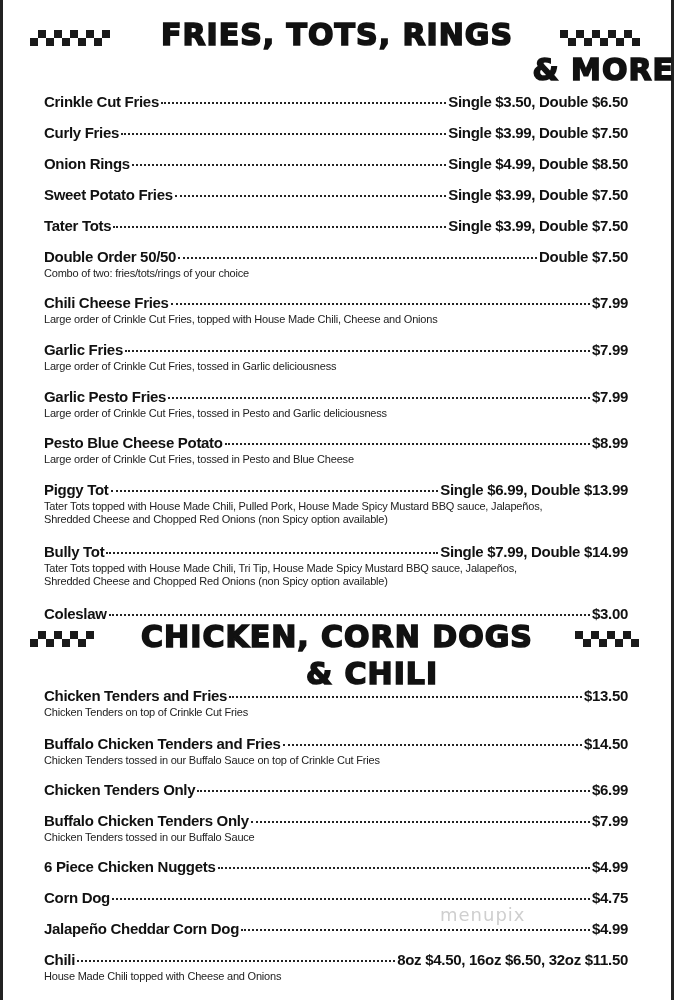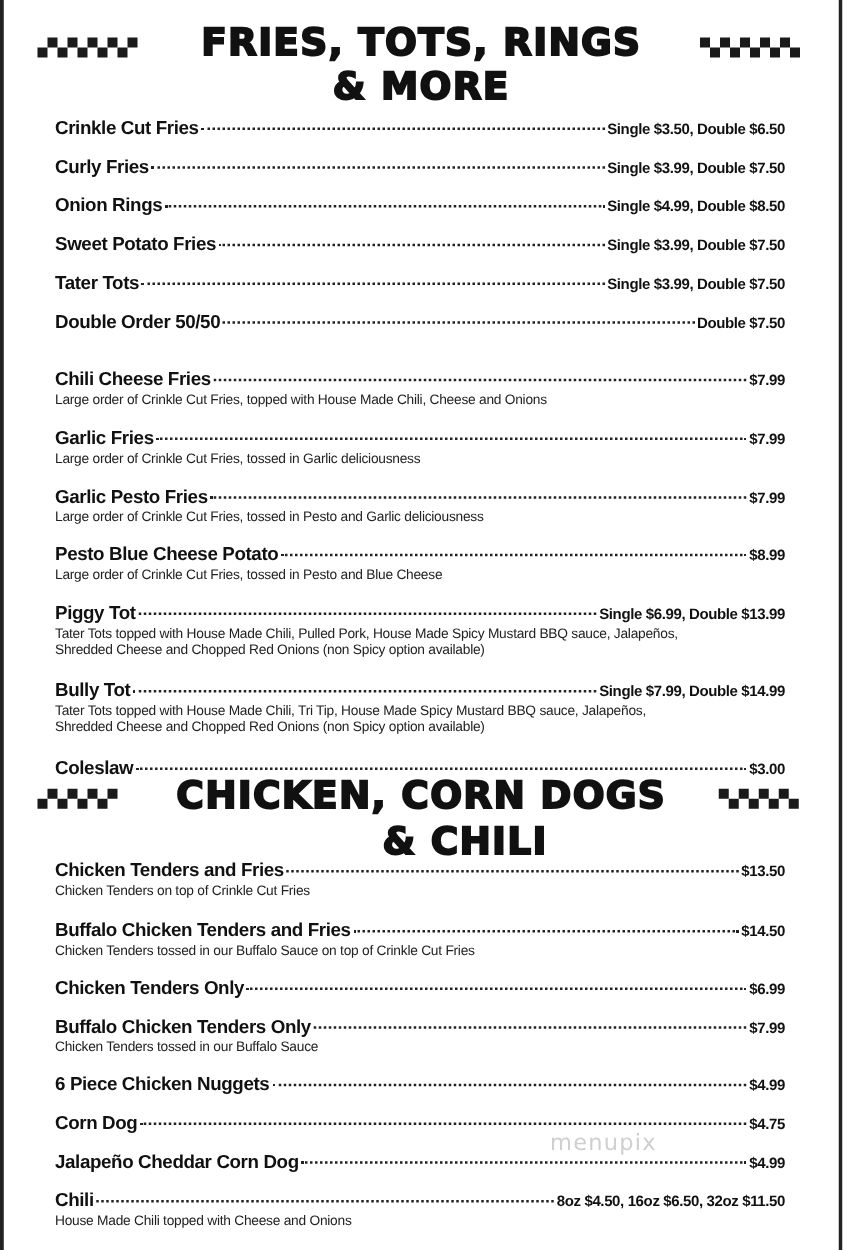--- a/index.html
+++ b/index.html
@@ -25,21 +25,21 @@
   .name {
     font-family: "Liberation Sans", sans-serif; font-weight: bold;
     font-size: 15px; letter-spacing: -0.3px; flex: 0 0 auto;
   }
   .dots {
     flex: 1 1 auto; overflow: hidden; margin: 0 2px; height: 14px;
     border-bottom: 2.5px dotted #222; position: relative; top: -3px;
   }
   .price {
     font-family: "Liberation Sans", sans-serif; font-weight: bold;
-    font-size: 12px; letter-spacing: -0.3px; flex: 0 0 auto;
+    font-size: 15px; letter-spacing: -0.3px; flex: 0 0 auto;
   }
   .desc {
     font-family: "Liberation Sans", sans-serif; font-size: 11px;
     letter-spacing: -0.2px; color: #222; line-height: 13px; margin-top: 2px;
   }
   .watermark {
     position: absolute; left: 440px; top: 904px; font-size: 18px;
     color: #cfcfcf; font-family: "DejaVu Sans", sans-serif; letter-spacing: 1px;
   }
 </style>
@@ -56,21 +56,21 @@
       <span style="left:16px;top:8px"></span>
       <span style="left:24px;top:0"></span>
       <span style="left:32px;top:8px"></span>
       <span style="left:40px;top:0"></span>
       <span style="left:48px;top:8px"></span>
       <span style="left:56px;top:0"></span>
       <span style="left:64px;top:8px"></span>
       <span style="left:72px;top:0"></span>
   </div>
   <div class="heading" style="top:18px;">FRIES, TOTS, RINGS</div>
-  <div class="heading" style="top:53px;">&amp; MORE</div>
+  <div class="heading" style="top:53px;text-align:right;">&amp; MORE</div>
   <div class="checker" style="left:560px;top:30px;">
     <span style="left:0;top:0"></span>
       <span style="left:8px;top:8px"></span>
       <span style="left:16px;top:0"></span>
       <span style="left:24px;top:8px"></span>
       <span style="left:32px;top:0"></span>
       <span style="left:40px;top:8px"></span>
       <span style="left:48px;top:0"></span>
       <span style="left:56px;top:8px"></span>
       <span style="left:64px;top:0"></span>
@@ -112,20 +112,21 @@
       <span class="dots"></span>
       <span class="price">Single $3.99, Double $7.50</span>
     </div>
 </div>
 <div class="item" style="top:246px">
   <div class="row">
       <span class="name">Double Order 50/50</span>
       <span class="dots"></span>
       <span class="price">Double $7.50</span>
     </div>
+  <div class="desc">Combo of two: fries/tots/rings of your choice</div>
 </div>
 <div class="item" style="top:292px">
   <div class="row">
       <span class="name">Chili Cheese Fries</span>
       <span class="dots"></span>
       <span class="price">$7.99</span>
     </div>
   <div class="desc">Large order of Crinkle Cut Fries, topped with House Made Chili, Cheese and Onions</div>
 </div>
 <div class="item" style="top:339px">

